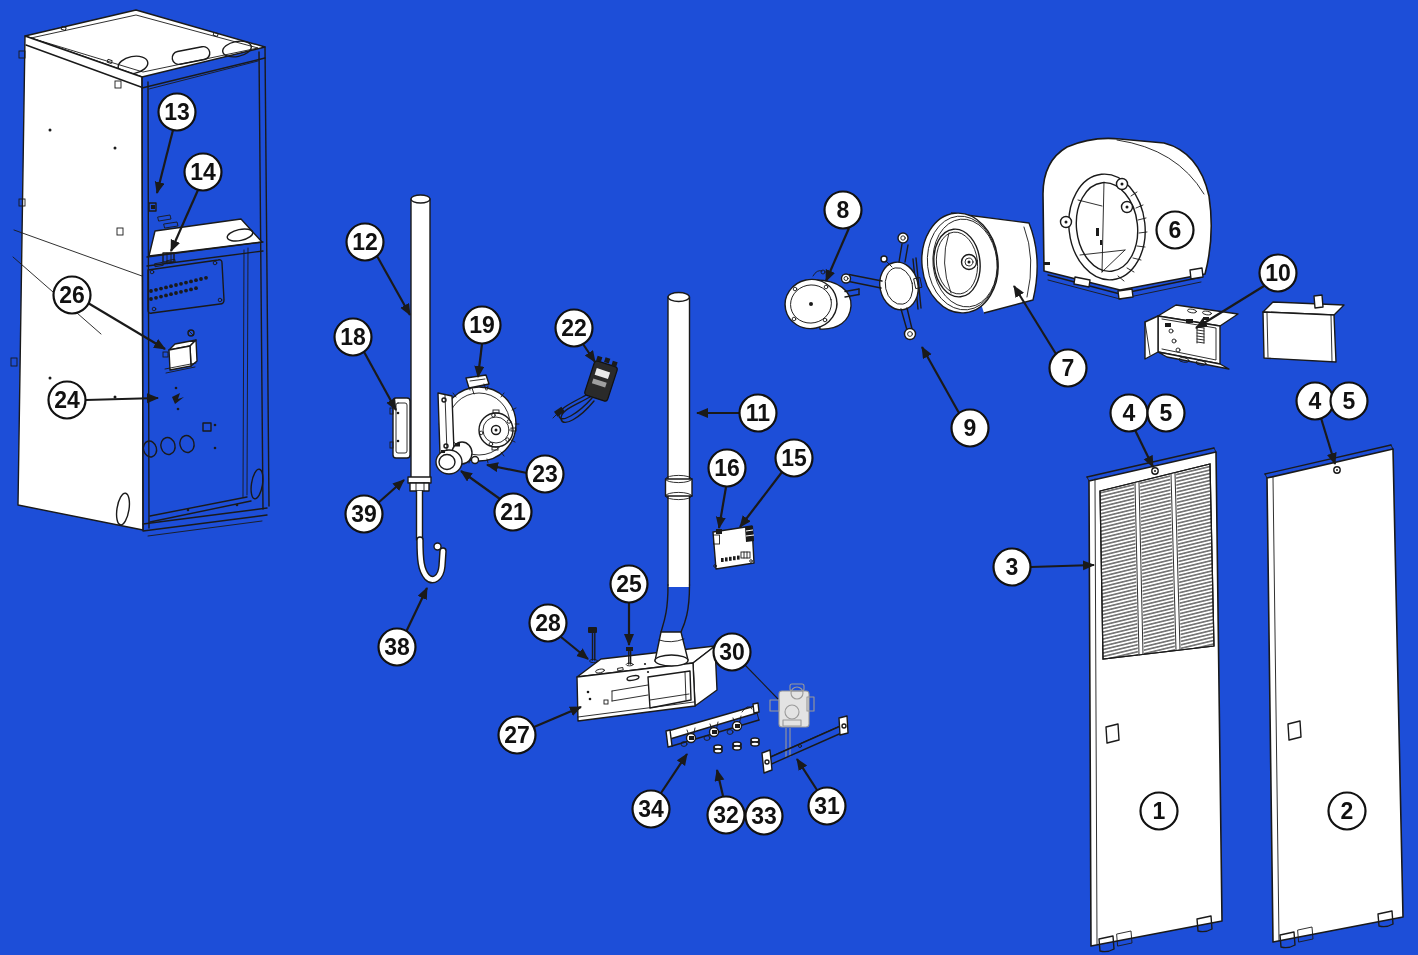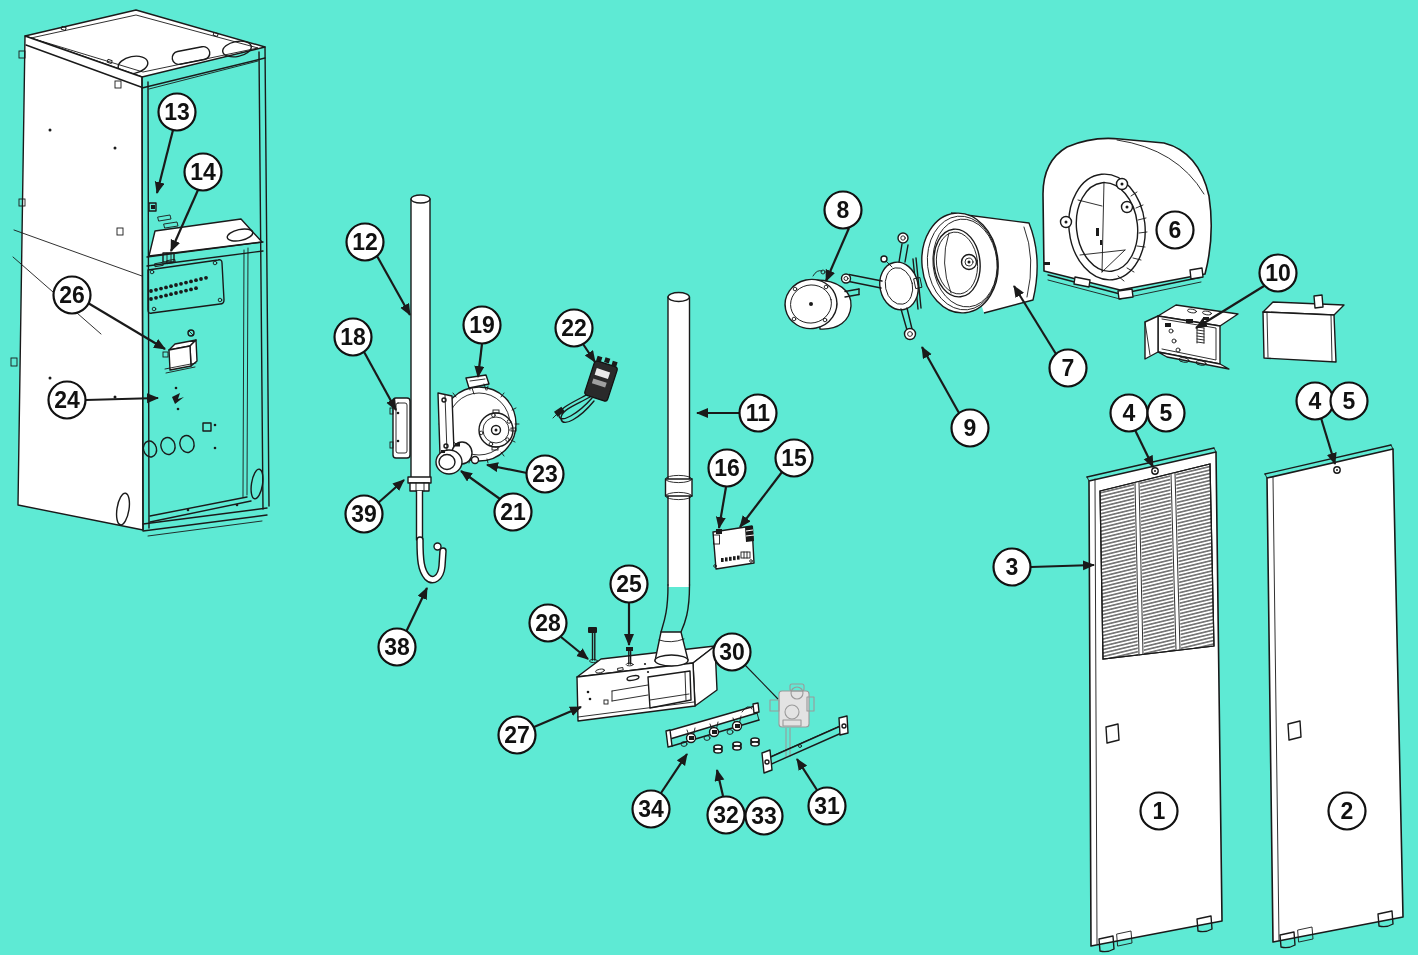--- a/index.html
+++ b/index.html
@@ -1,16 +1,16 @@
 <!DOCTYPE html>
 <html><head>
 <meta charset="utf-8">
 <style>
   html,body{margin:0;padding:0;background:#fff;}
-  .stage{width:1418px;height:955px;background:#5eead4;position:relative;overflow:hidden;
+  .stage{width:1418px;height:955px;background:#1d4ed8;position:relative;overflow:hidden;
          font-family:"Liberation Sans",sans-serif;}
   svg{display:block;}
   .ln{fill:none;stroke:#1a1a1a;stroke-width:1.4;stroke-linecap:round;stroke-linejoin:round;}
   .tn{fill:none;stroke:#1a1a1a;stroke-width:0.9;stroke-linecap:round;}
   .fw{fill:#ffffff;stroke:#1a1a1a;stroke-width:1.4;stroke-linejoin:round;}
   .fw2{fill:#ffffff;stroke:#1a1a1a;stroke-width:1.6;stroke-linejoin:round;}
   .fd{fill:#1a1a1a;stroke:none;}
   .dot{fill:#1a1a1a;stroke:none;}
   .gray{fill:none;stroke:#9a9a9a;stroke-width:1.1;stroke-linejoin:round;}
   .grayf{fill:#e3e3e3;stroke:#9a9a9a;stroke-width:1.1;}

